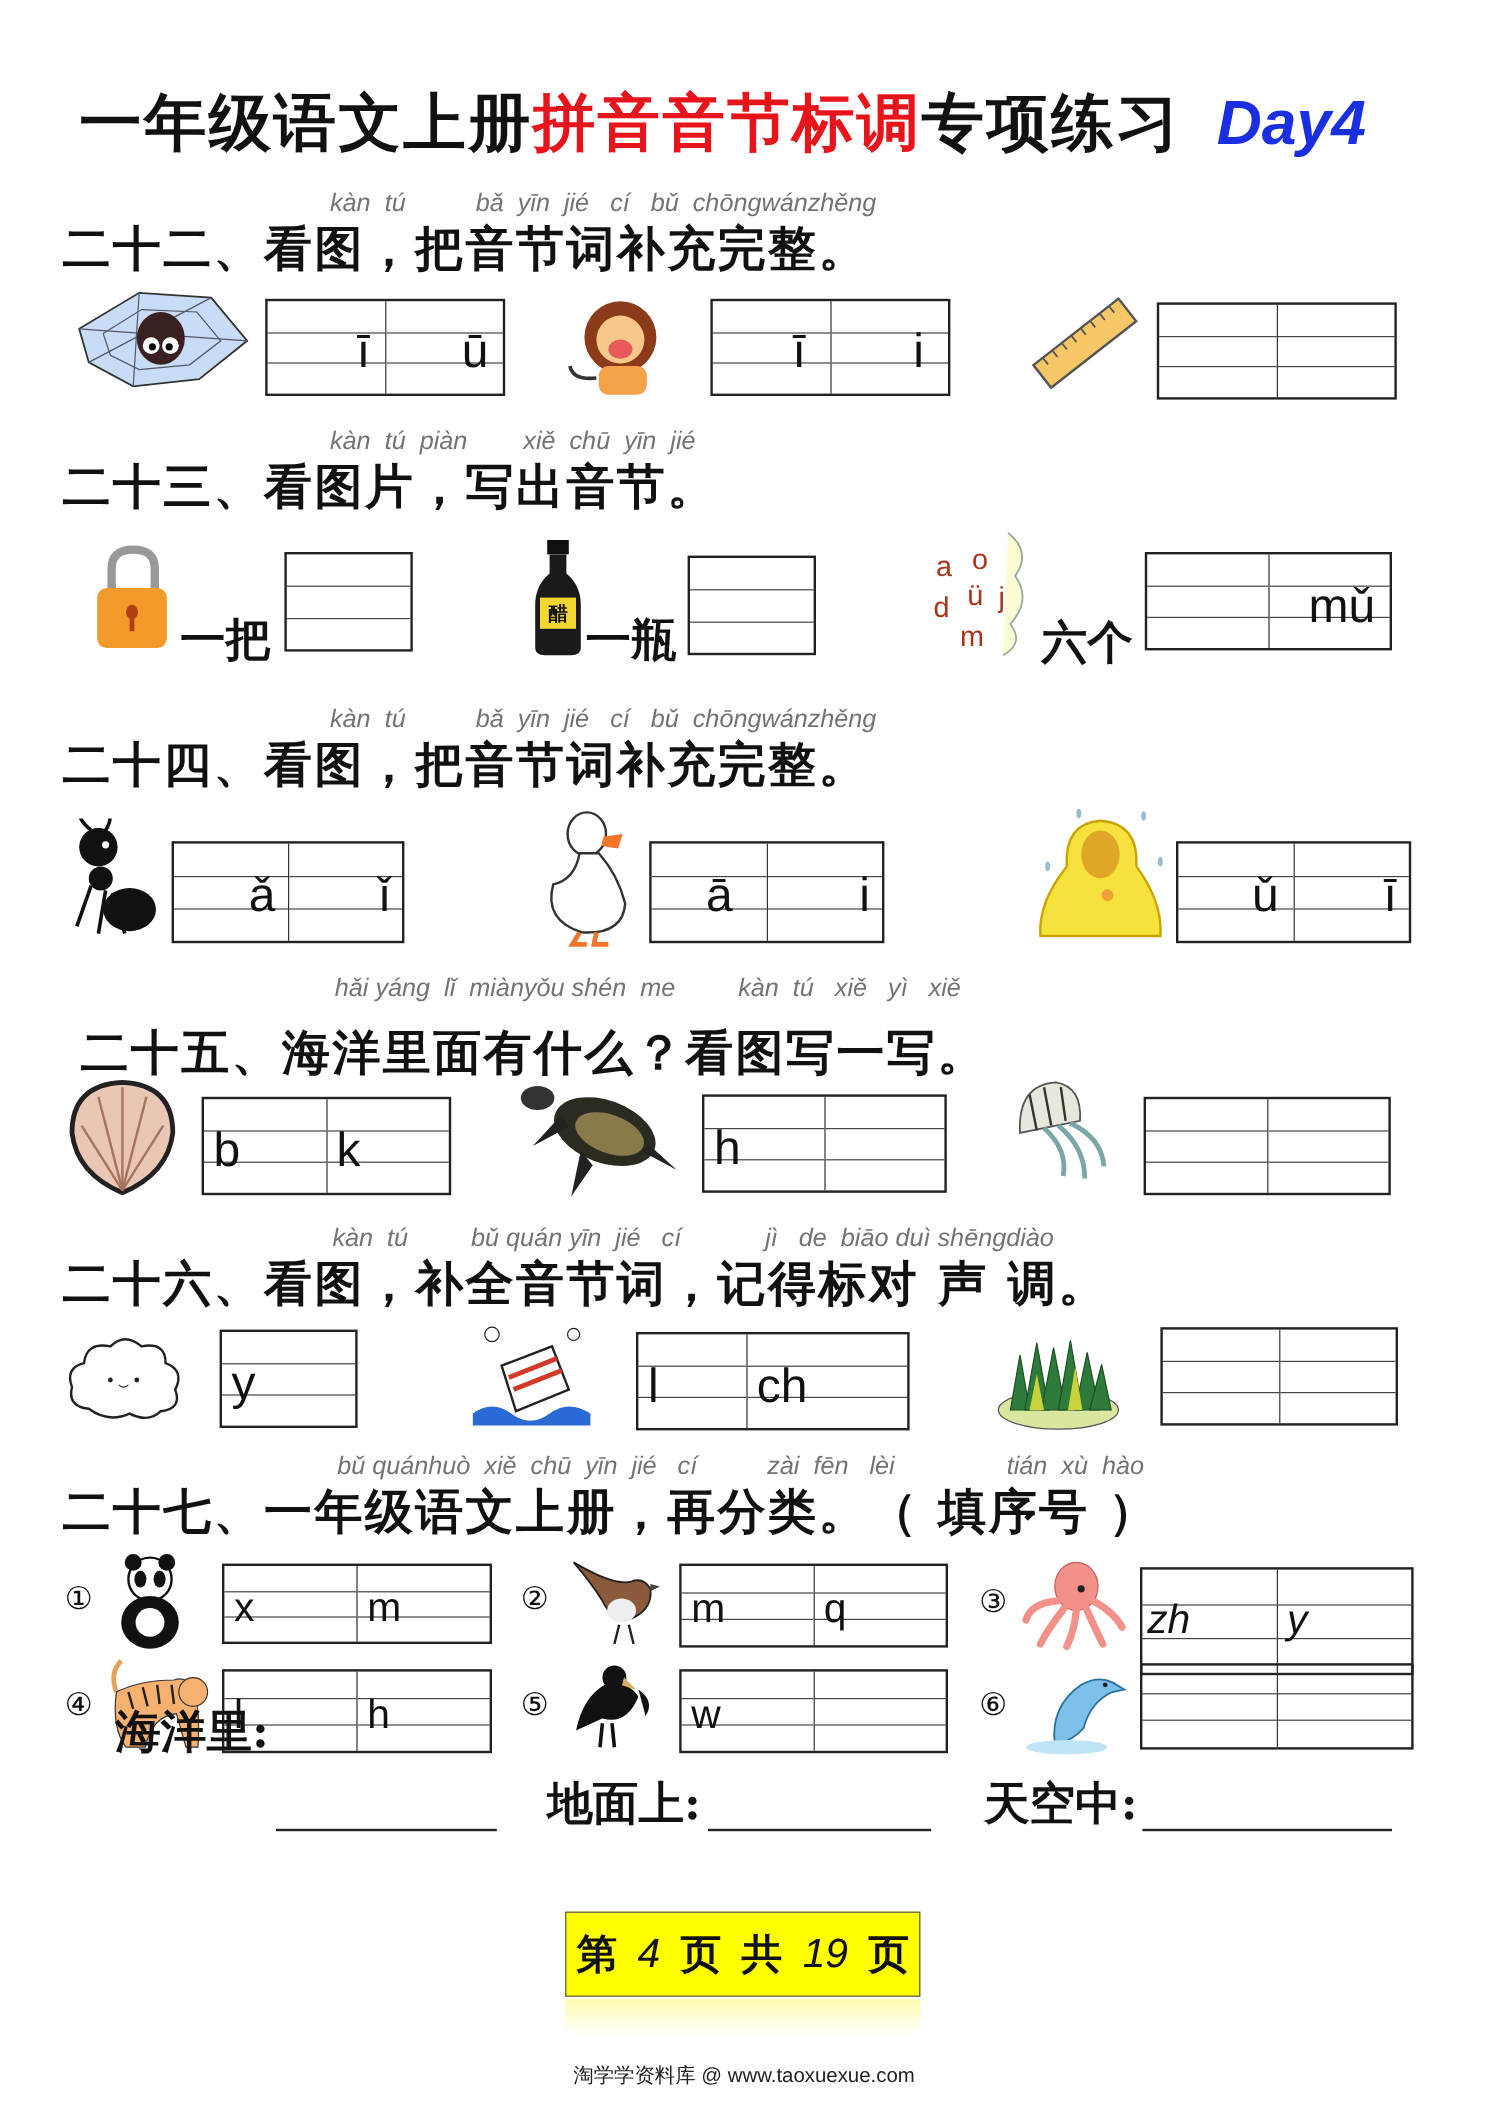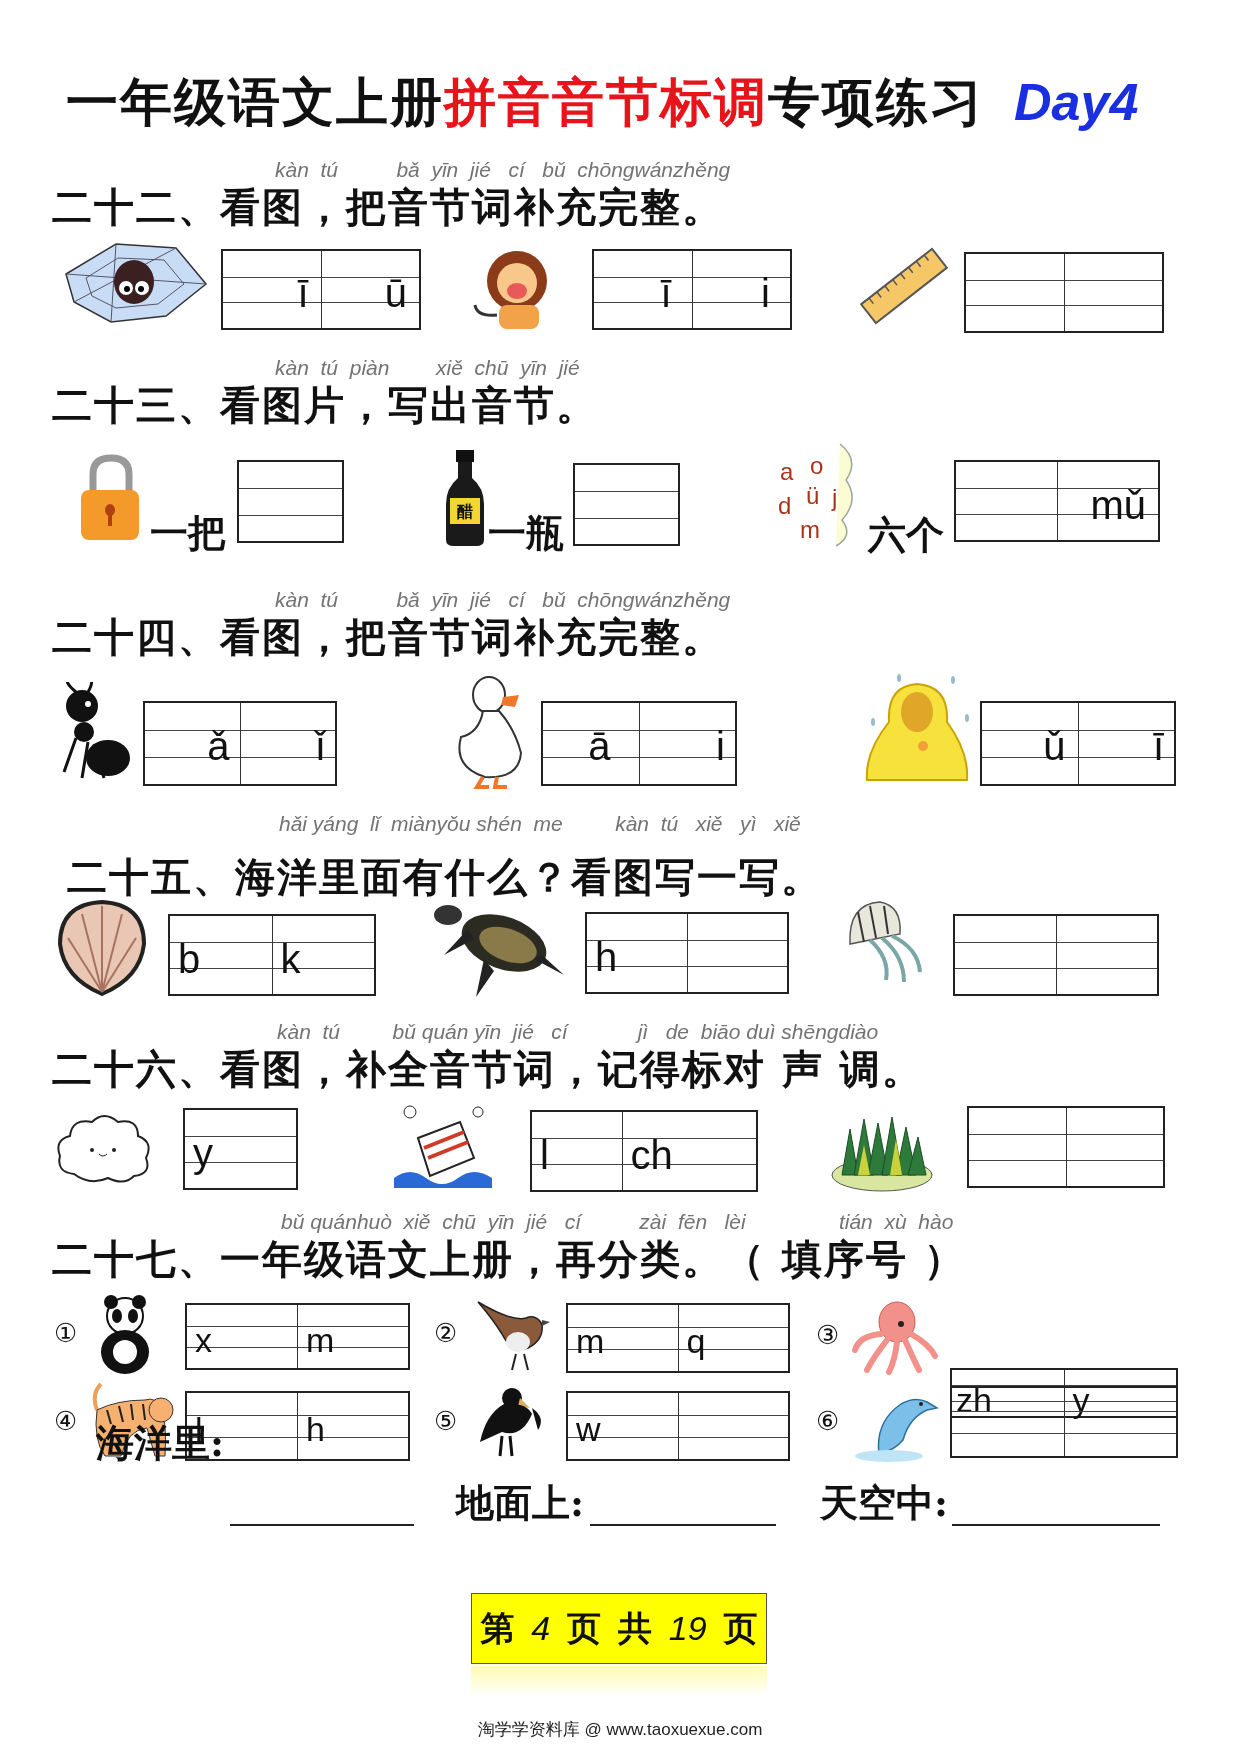--- a/index.html
+++ b/index.html
@@ -450,21 +450,21 @@
 </div>
 
 <div class="abs num" style="left:816px;top:1320px;">③</div>
 <div class="abs pic" style="left:848px;top:1300px;width:92px;height:76px;">
   <svg width="90" height="76" viewBox="0 0 90 76">
     <ellipse cx="48" cy="22" rx="18" ry="20" fill="#f2918a" stroke="#c45a5a"></ellipse>
     <circle cx="52" cy="24" r="3" fill="#222"></circle>
     <path d="M32,34 Q10,36 6,50 M38,40 Q24,58 18,70 M48,42 Q46,60 40,72 M56,40 Q64,58 70,70 M62,34 Q80,44 86,56" stroke="#f2918a" stroke-width="6" fill="none" stroke-linecap="round"></path>
   </svg>
 </div>
-<div class="abs grid" style="left:950px;top:1368px;width:228px;height:50px;">
+<div class="abs grid" style="left:950px;top:1306px;width:228px;height:90px;font-style:italic;">
   <div class="cell">
       <div class="l1"></div>
       <div class="l2"></div>
       <span class="txt left" style="font-size:34px;left:4px">zh</span>
     </div>
   <div class="cell">
       <div class="l1"></div>
       <div class="l2"></div>
       <span class="txt left" style="font-size:34px">y</span>
     </div>

